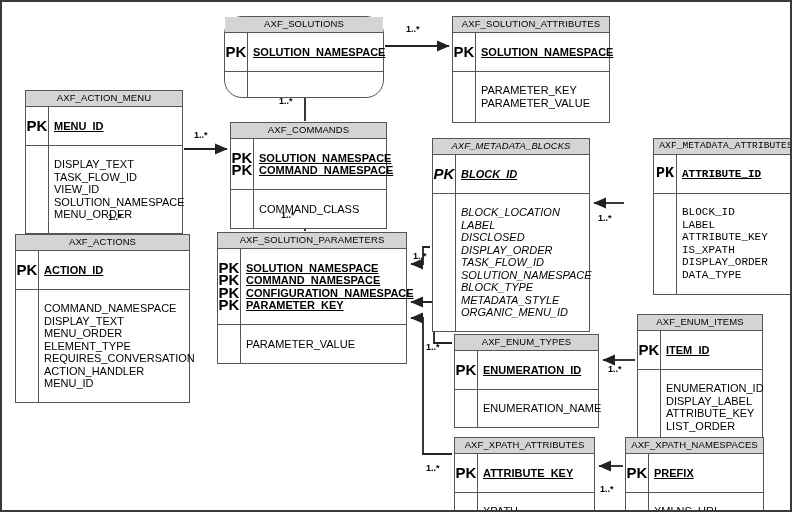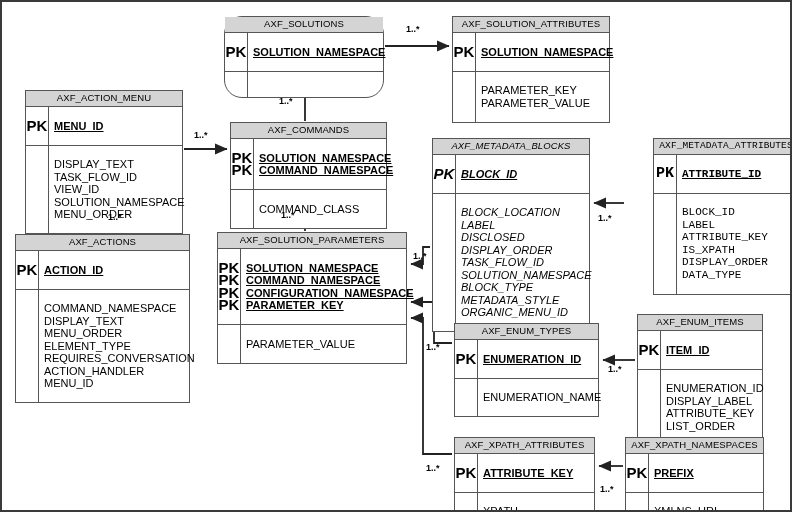--- a/index.html
+++ b/index.html
@@ -458,21 +458,21 @@
           </div>
           <div class="attr-row">
             <div class="keycol"></div>
             <div class="namecol">PARAMETER_VALUE</div>
           </div>
           <div class="attr-row pad-bot">
             <div class="keyspacer"></div>
           </div>
         </div>
       </div>
-      <div class="entity" style="left: 452px; top: 321px; width: 145px;">
+      <div class="entity" style="left: 452px; top: 332px; width: 145px;">
         <div class="entity-title">AXF_ENUM_TYPES</div>
         <div class="rowgroup">
           <div class="attr-row pad-top">
             <div class="keyspacer"></div>
           </div>
           <div class="attr-row pk">
             <div class="keycol">PK</div>
             <div class="namecol">ENUMERATION_ID</div>
           </div>
           <div class="attr-row pad-bot">

